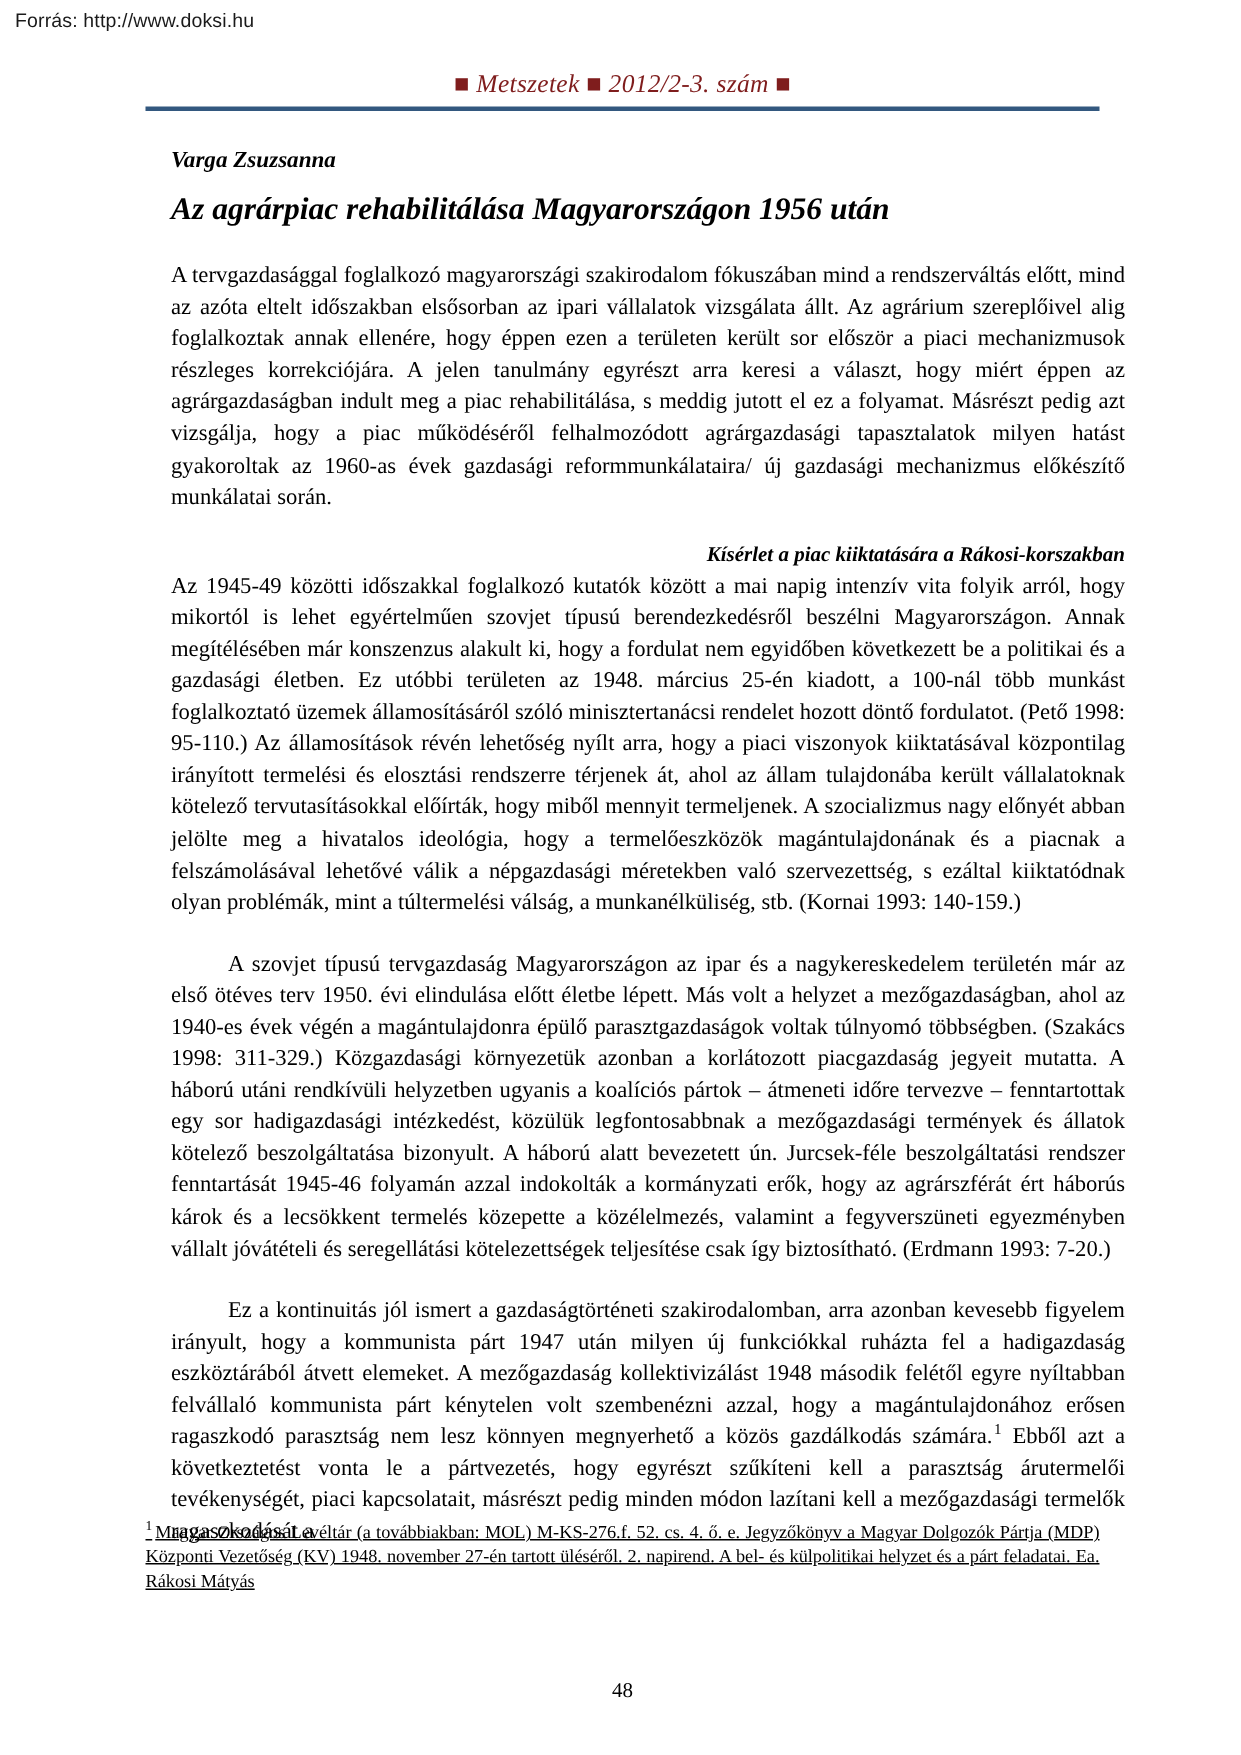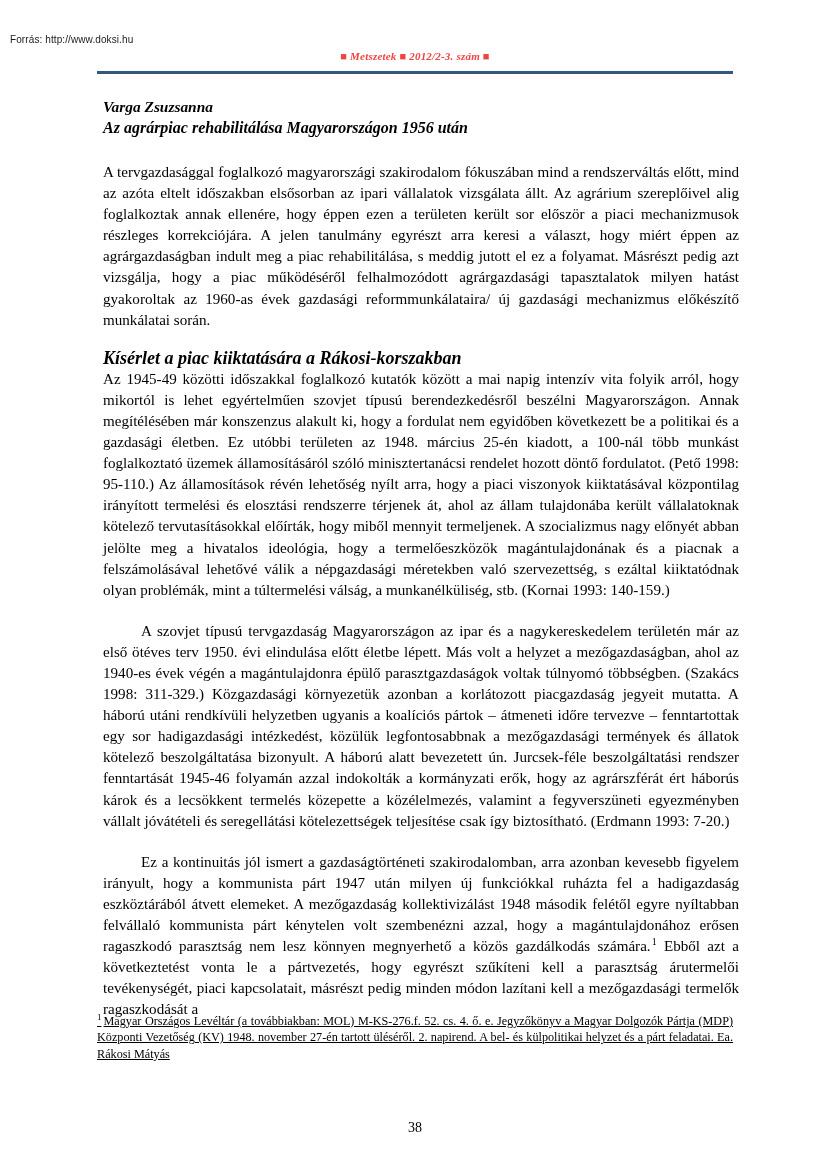--- a/index.html
+++ b/index.html
@@ -30,96 +30,95 @@
     top: 0;
     left: 0;
     width: 827px;
     height: 24px;
   }
   .source-text {
     position: absolute;
     top: 6px;
     left: 10px;
     font-family: "Liberation Sans", "DejaVu Sans", sans-serif;
-    font-size: 10px;
+    font-size: 13px;
     color: #1a1a1a;
     letter-spacing: 0.1px;
     white-space: nowrap;
-    margin-top: 28px;
   }
 
   
   .running-head {
     position: absolute;
     top: 46px;
     left: 97px;
     width: 636px;
     text-align: center;
   }
   .running-head-text {
     font-family: "Liberation Serif", "DejaVu Serif", serif;
     font-style: italic;
-    font-weight: bold;
-    font-size: 11px;
-    color: #ef4444;
+    font-weight: normal;
+    font-size: 17px;
+    color: #7f1d1d;
     letter-spacing: 0.2px;
     white-space: nowrap;
   }
   .head-rule {
     position: absolute;
     top: 71px;
     left: 97px;
     width: 636px;
     height: 3px;
     background: #33587f;
   }
 
   
   .content {
     position: absolute;
     top: 96px;
-    left: 103px;
+    left: 114px;
     width: 636px;
   }
 
   .byline {
     font-size: 15.4px;
     font-weight: bold;
     font-style: italic;
     line-height: 21px;
     margin: 0;
   }
   .article-title {
-    font-size: 16px;
+    font-size: 21px;
     font-weight: bold;
     font-style: italic;
     line-height: 21px;
-    margin: 0 0 24px 0;
+    margin: 12px 0 24px 0;
   }
 
   p.body-par {
     font-size: 15.1px;
     line-height: 21.1px;
     text-align: justify;
     text-justify: inter-word;
     margin: 0 0 0 0;
     hyphens: none;
   }
   p.body-par.indented {
     text-indent: 38px;
     margin-top: 20px;
   }
 
   .section-head {
-    font-size: 18px;
+    font-size: 14px;
     font-weight: bold;
     font-style: italic;
     line-height: 21px;
     margin: 17px 0 0 0;
-    text-align: left;
+    text-align: right;
   }
 
   sup.fn-ref {
     font-size: 10px;
     vertical-align: super;
     line-height: 0;
     padding-left: 1px;
   }
 
   
@@ -183,16 +182,16 @@
 
     <p class="body-par indented"><span>Ez a kontinuitás jól ismert a gazdaságtörténeti szakirodalomban, arra azonban kevesebb figyelem irányult, hogy a kommunista párt 1947 után milyen új funkciókkal ruházta fel a hadigazdaság eszköztárából átvett elemeket. A mezőgazdaság kollektivizálást 1948 második felétől egyre nyíltabban felvállaló kommunista párt kénytelen volt szembenézni azzal, hogy a magántulajdonához erősen ragaszkodó parasztság nem lesz könnyen megnyerhető a közös gazdálkodás számára.</span><sup class="fn-ref">1</sup><span> Ebből azt a következtetést vonta le a pártvezetés, hogy egyrészt szűkíteni kell a parasztság árutermelői tevékenységét, piaci kapcsolatait, másrészt pedig minden módon lazítani kell a mezőgazdasági termelők ragaszkodását a</span></p>
 
   </div>
 
   <div class="footnotes">
     <p class="footnote"><sup>1</sup><span>Magyar Országos Levéltár (a továbbiakban: MOL) M-KS-276.f. 52. cs. 4. ő. e. Jegyzőkönyv a Magyar Dolgozók Pártja (MDP) Központi Vezetőség (KV) 1948. november 27-én tartott üléséről. 2. napirend. A bel- és külpolitikai helyzet és a párt feladatai. Ea. Rákosi Mátyás</span></p>
   </div>
 
   <div class="folio">
-    <span>38</span>
+    <span>48</span>
   </div>
 
 </div>
 
 </body></html>

